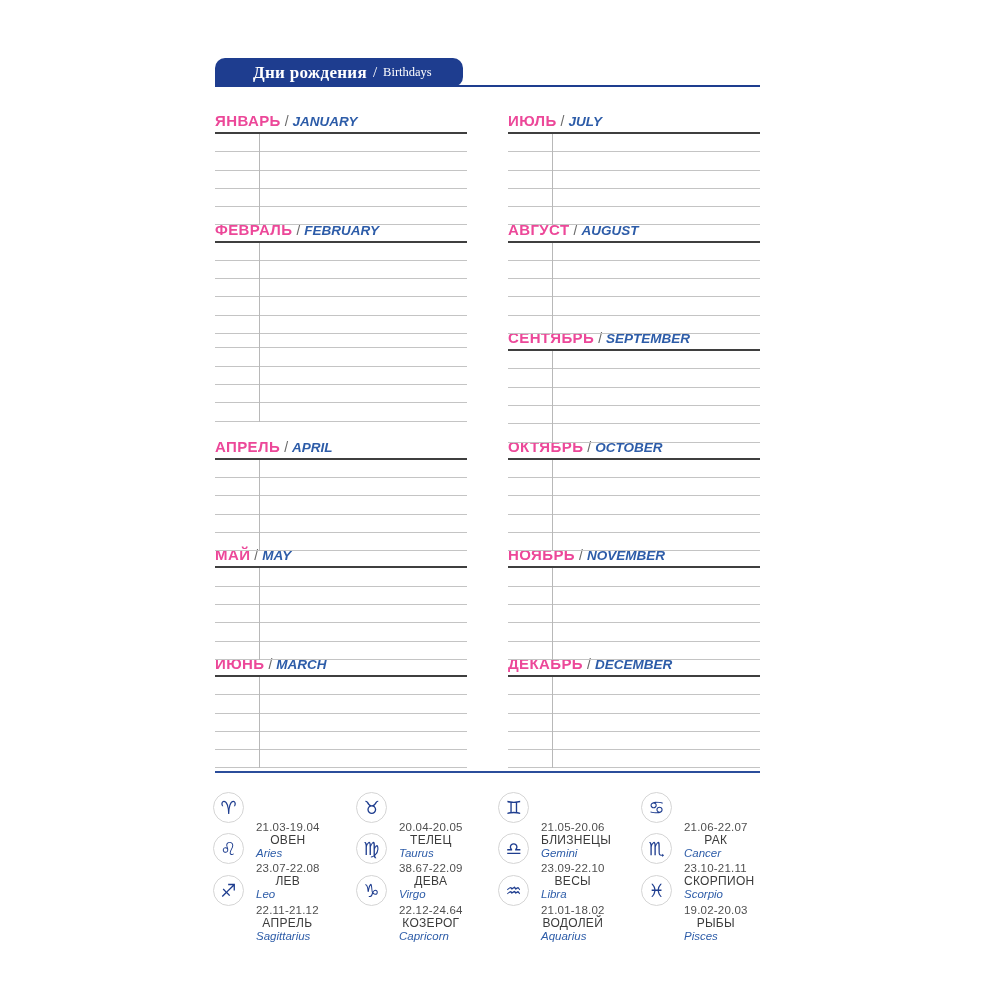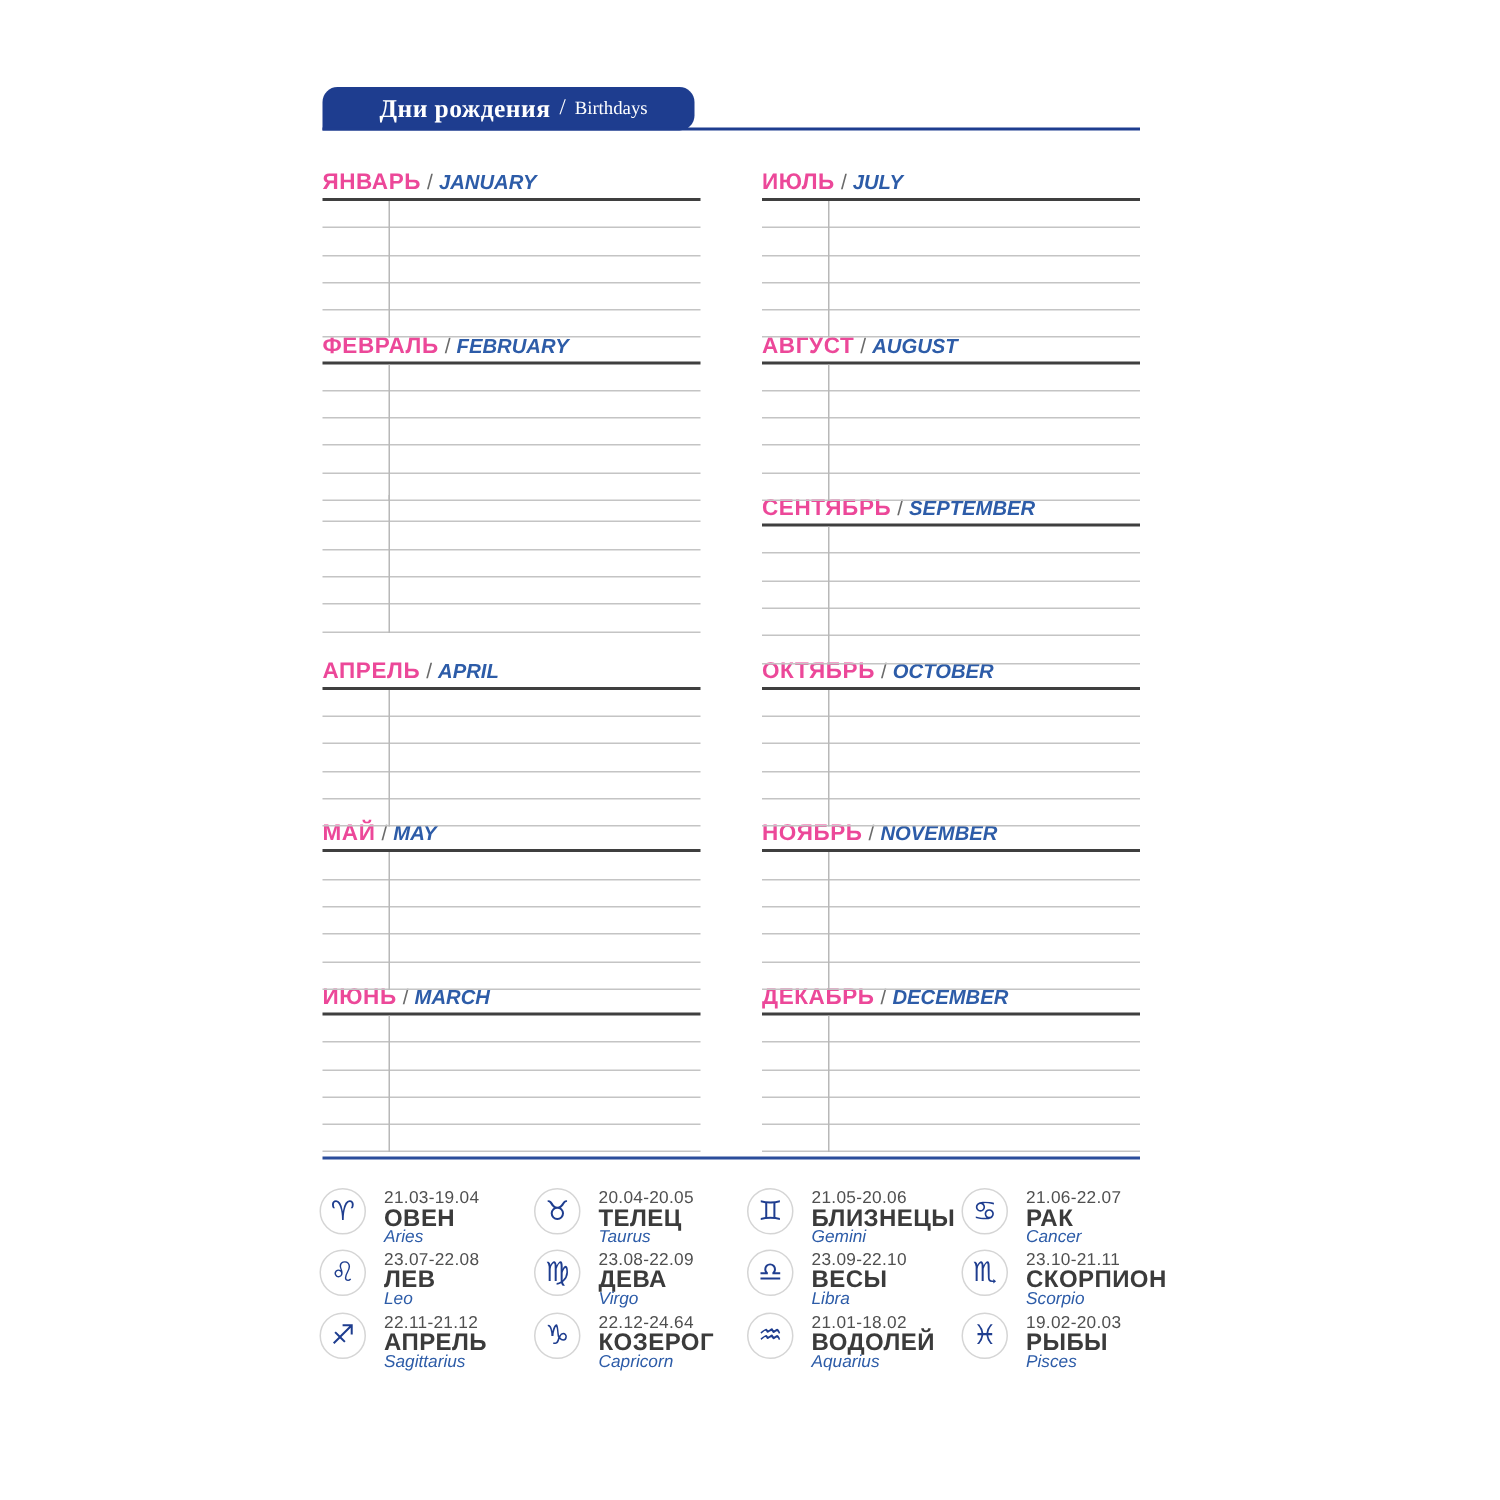--- a/index.html
+++ b/index.html
@@ -64,23 +64,23 @@
   .z-item { display: flex; align-items: flex-start; padding-top: 3px; box-sizing: border-box; }
   .z-circle {
     flex: 0 0 31px; width: 31px; height: 31px;
     border: 1px solid #d5d5d5; border-radius: 50%;
     display: flex; align-items: center; justify-content: center;
     color: #1e3d8f; font-size: 18px;
     font-family: "DejaVu Sans", sans-serif;
     box-sizing: border-box; margin-right: 12px;
     background: #ffffff;
   }
-  .z-text { line-height: 13px; padding-top: 1px; }
+  .z-text { line-height: 13px; padding-top: 1px; margin-top: 28px; }
   .z-dates { font-size: 11.5px; color: #4f4f4f; letter-spacing: .2px; }
-  .z-ru { font-size: 16px; font-weight: bold; color: #3b3b3b; letter-spacing: .3px; }
+  .z-ru { font-size: 12px; font-weight: normal; color: #3b3b3b; letter-spacing: .3px; text-align: center; }
   .z-en { font-size: 11.5px; font-style: italic; color: #2d5ca8; }
 </style>
 </head>
 <body>
 
 <div>
 
   <div class="tab">
     <span class="t-ru">Дни рождения</span>
     <span class="t-sep">/</span>
@@ -296,21 +296,21 @@
         <div class="z-ru">ЛЕВ</div>
         <div class="z-en">Leo</div>
       </div>
     </div>
 
     <div class="z-item">
       <div class="z-circle">
           <span>♍</span>
         </div>
       <div class="z-text">
-        <div class="z-dates">23.08-22.09</div>
+        <div class="z-dates">38.67-22.09</div>
         <div class="z-ru">ДЕВА</div>
         <div class="z-en">Virgo</div>
       </div>
     </div>
 
     <div class="z-item">
       <div class="z-circle">
           <span>♎</span>
         </div>
       <div class="z-text">

